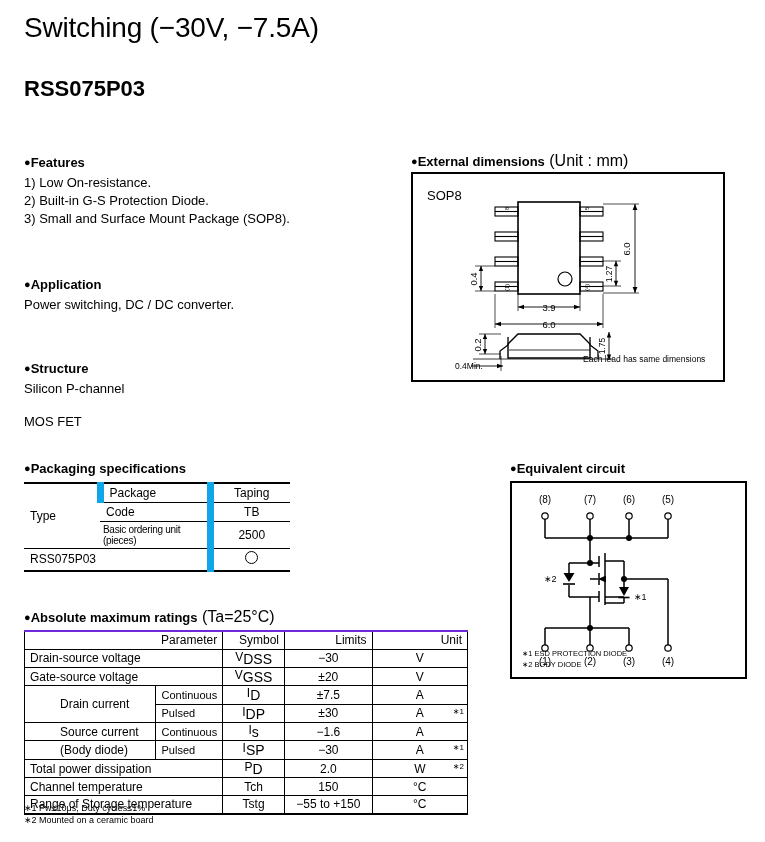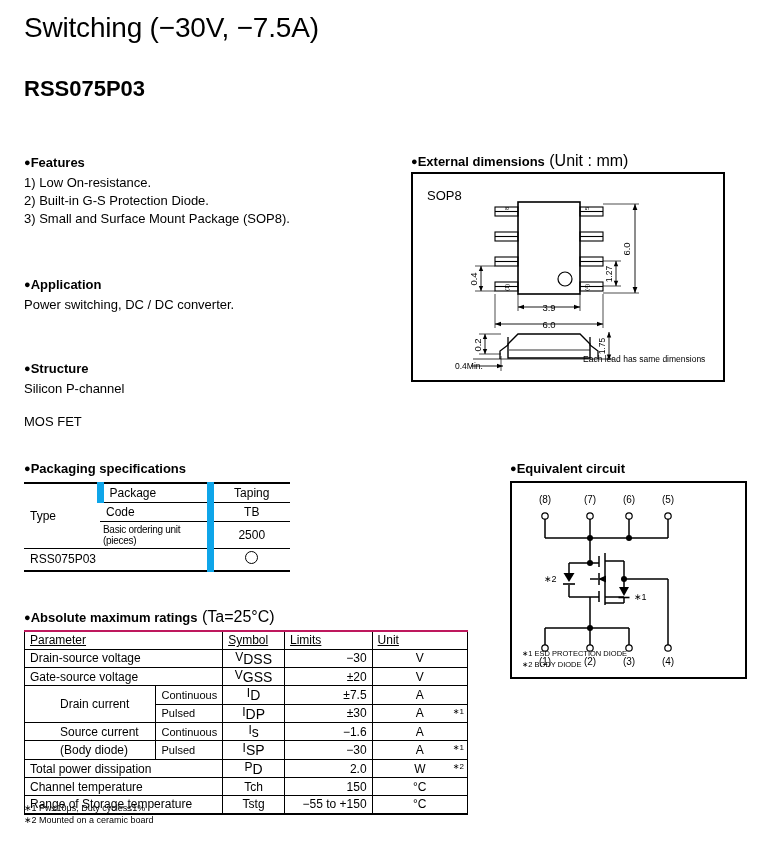--- a/index.html
+++ b/index.html
@@ -107,29 +107,29 @@
     border-collapse: collapse;
     font-size: 12px;
   }
   #ratings-table td {
     border: 1px solid #000;
     height: 18px;
     box-sizing: border-box;
     padding: 0 5px;
     vertical-align: middle;
   }
-  #ratings-table .hdr td { border-top: 2px solid #be185d; border-bottom:1.5px solid #000;
-                           text-align: left; text-decoration: underline; }
+  #ratings-table .hdr td { border-top: 2px solid #6d28d9; border-bottom:1.5px solid #000;
+                           text-align: right; }
   #ratings-table .lastrow td { border-bottom: 2px solid #000; }
   #ratings-table .p-col   { width: 198px; text-align: left; }
   #ratings-table .p-main  { width: 132px; text-align: left; border-right: none;}
   #ratings-table .p-sub   { width: 66px;  text-align: left; border-left: 1px solid #000;
                             font-size: 11px; }
   #ratings-table .s-col   { width: 62px;  text-align: center; }
-  #ratings-table .l-col   { width: 88px;  text-align: right; }
+  #ratings-table .l-col   { width: 88px;  text-align: center; }
   #ratings-table .u-col   { width: 96px;  text-align: center; position: relative; }
   #ratings-table .rowspan-cell { border-right: none; padding-left: 35px; }
   #ratings-table sub { font-size: 14px; }
   .note-mark {
     position: absolute;
     right: 3px;
     top: 2px;
     font-size: 8px;
   }
 

